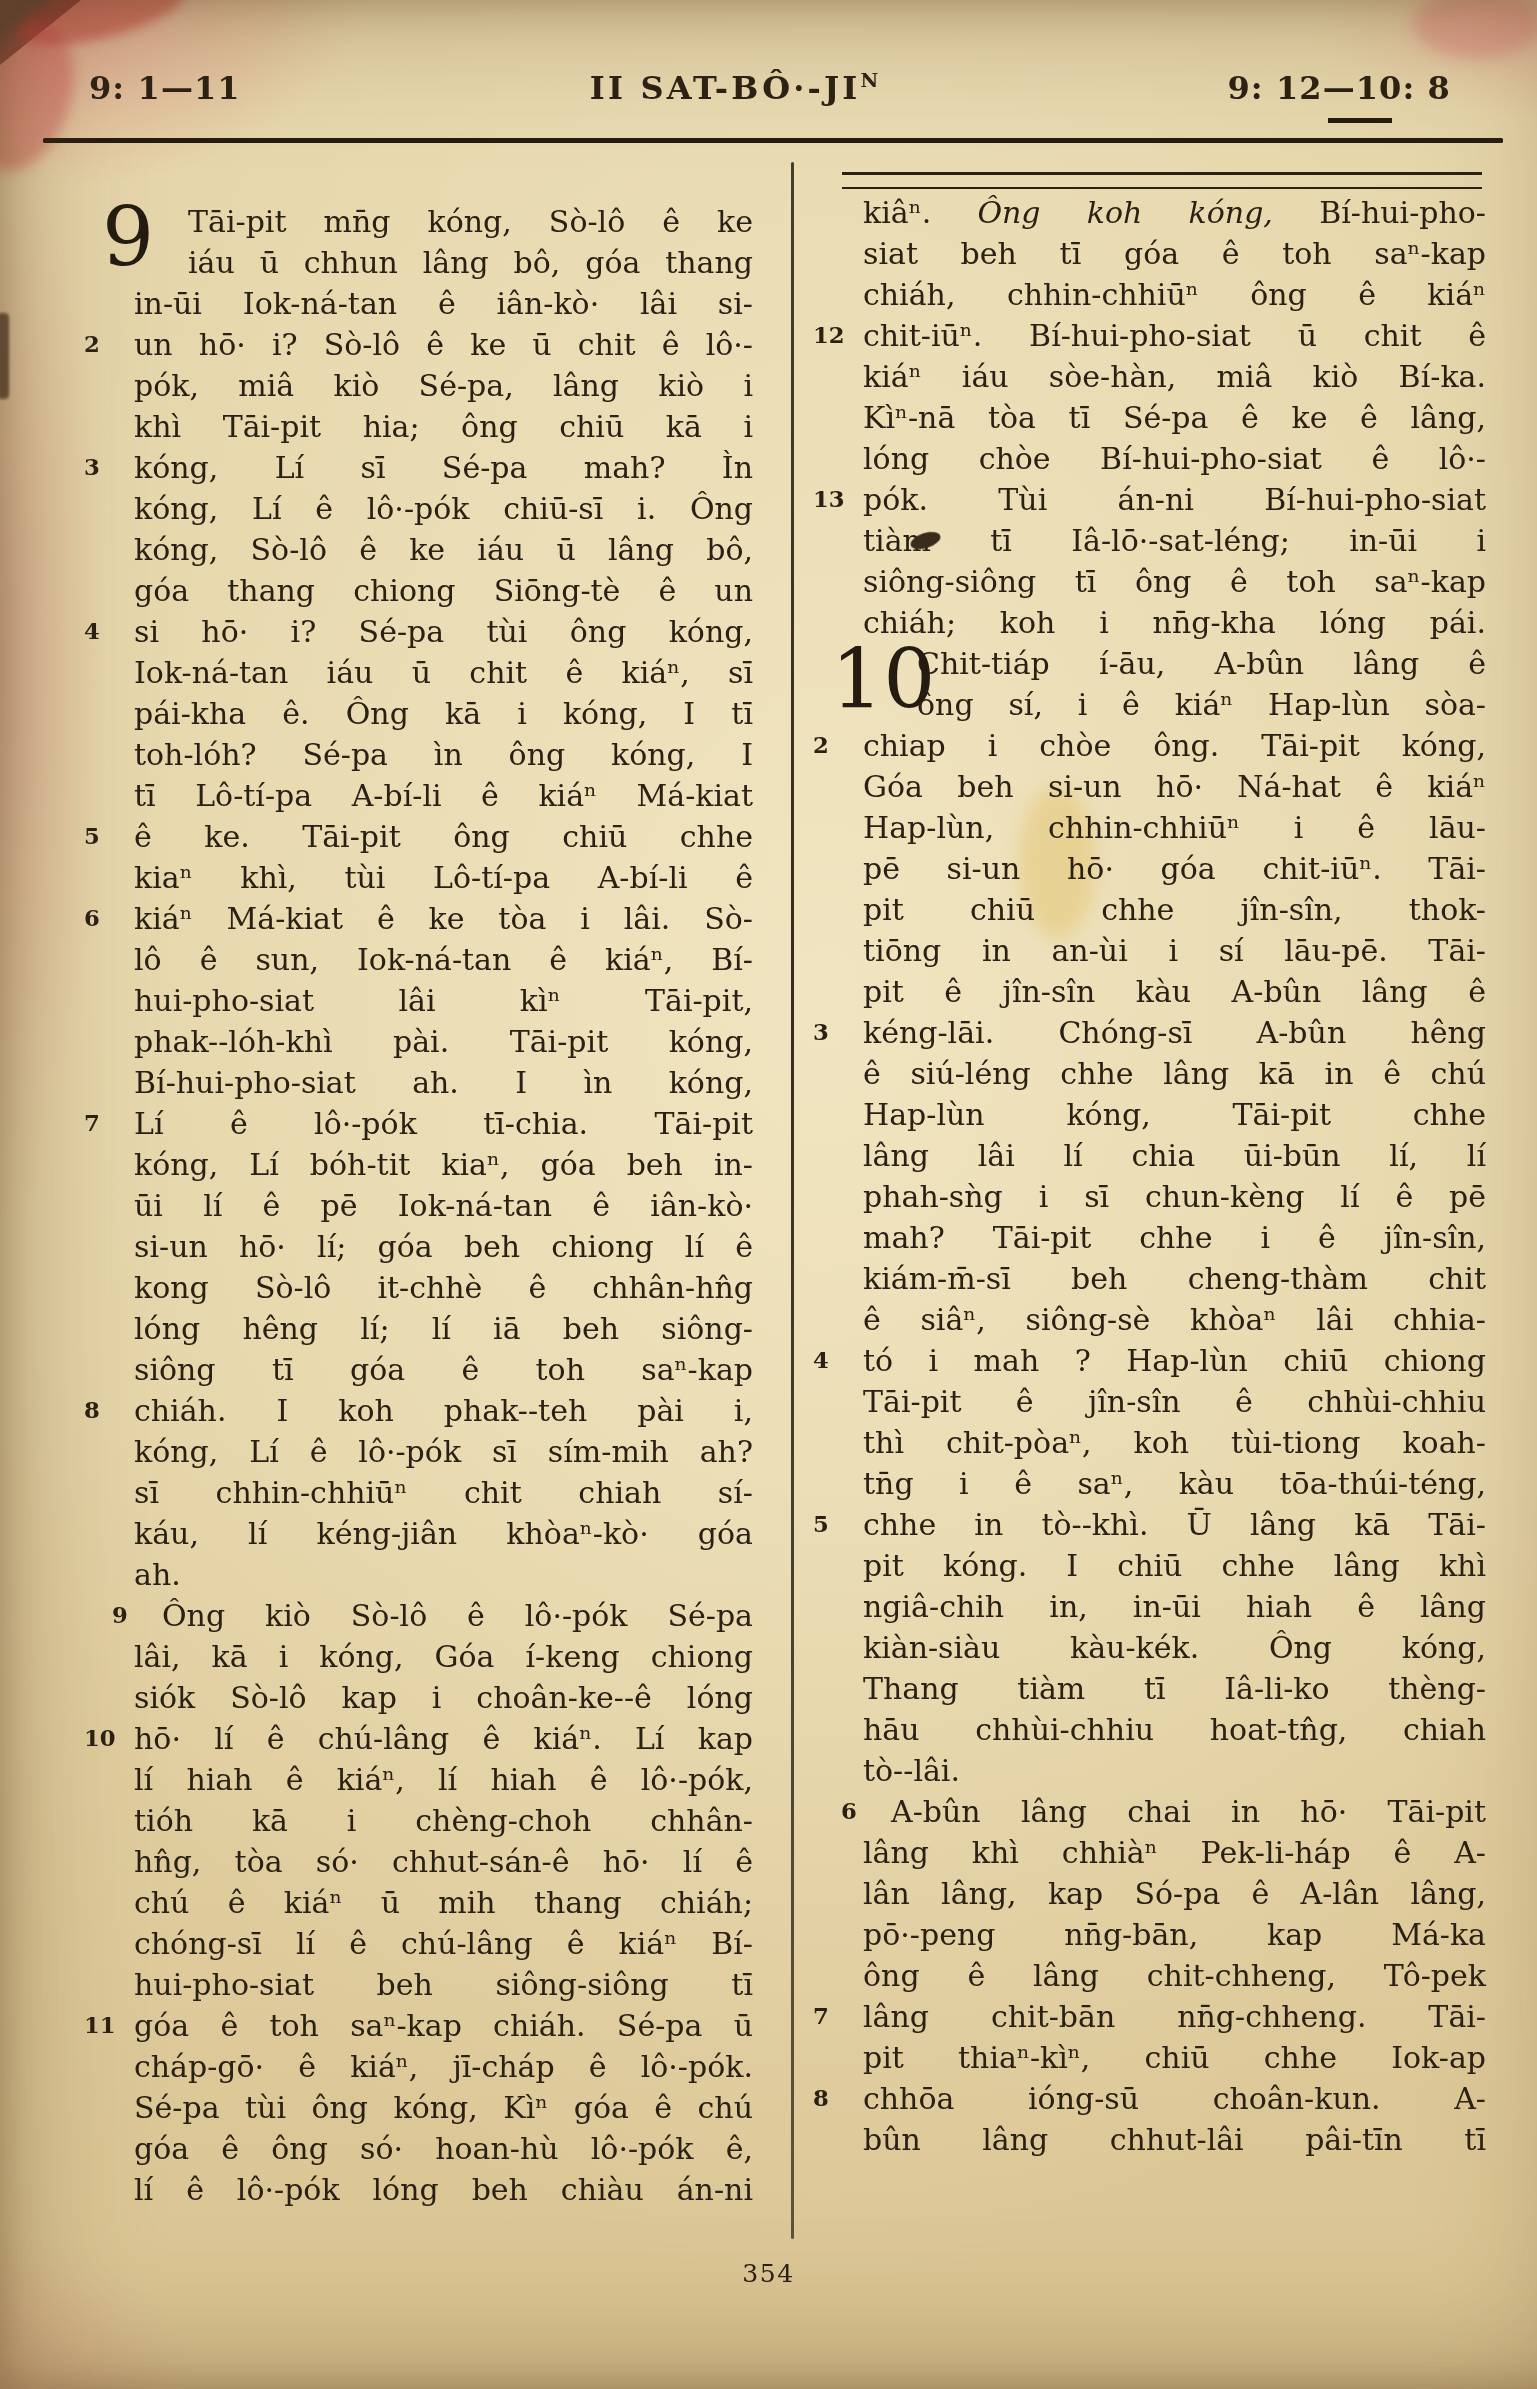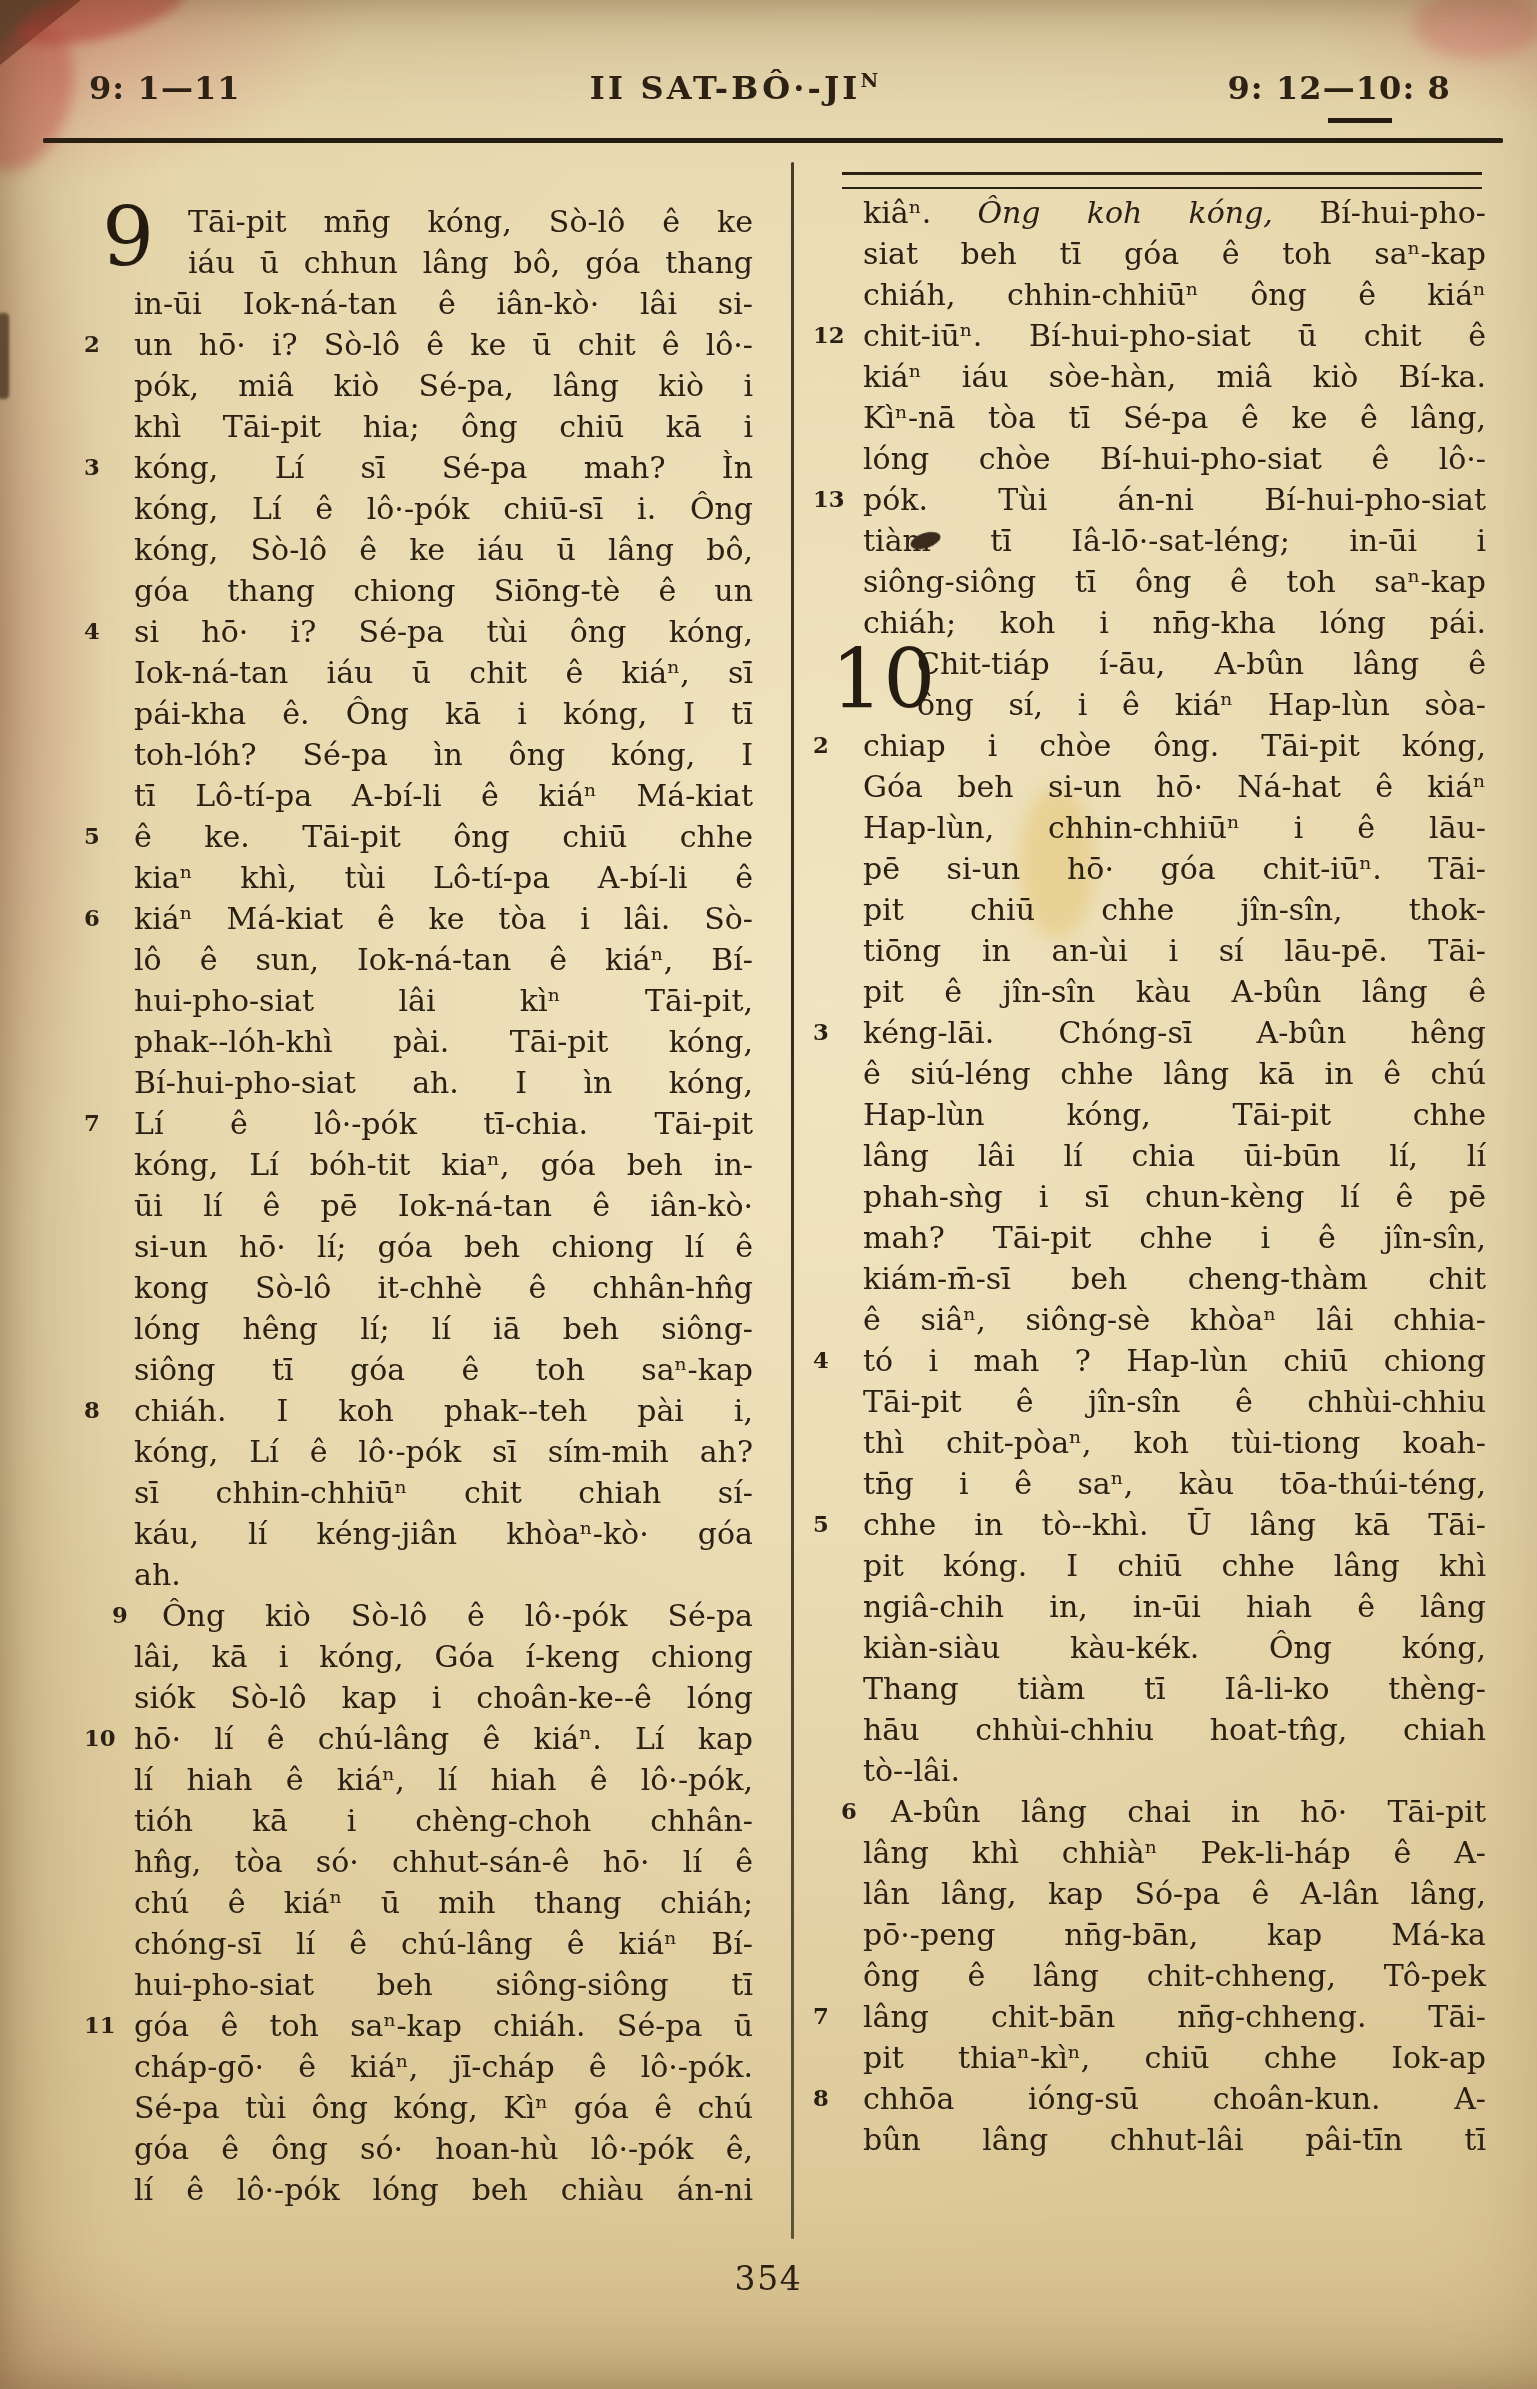--- a/index.html
+++ b/index.html
@@ -65,21 +65,21 @@
     text-align: right; font-size: 22.7px; font-weight: bold; line-height: 41px;
   }
   .chapter-num {
     position: absolute; left: -32px; top: -4.3px;
     font-size: 82px; line-height: 1; color: #241c12;
   }
   .italic { font-style: italic; }
   
   .page-number {
     position: absolute; top: 2259px; left: 0; width: 1537px;
-    text-align: center; font-size: 33px; letter-spacing: 1.6px;
+    text-align: center; font-size: 25px; letter-spacing: 1.6px;
   }
   
   .corner-dark {
     position: absolute; top: 0; left: 0; width: 0; height: 0;
     border-top: 65px solid rgba(45,28,22,0.75);
     border-right: 81px solid transparent;
   }
   .red-mark-1 {
     position: absolute; left: 13.5px; top: -13.5px; width: 173px; height: 51px;
     background: rgba(190,50,50,0.50); border-radius: 50%;

